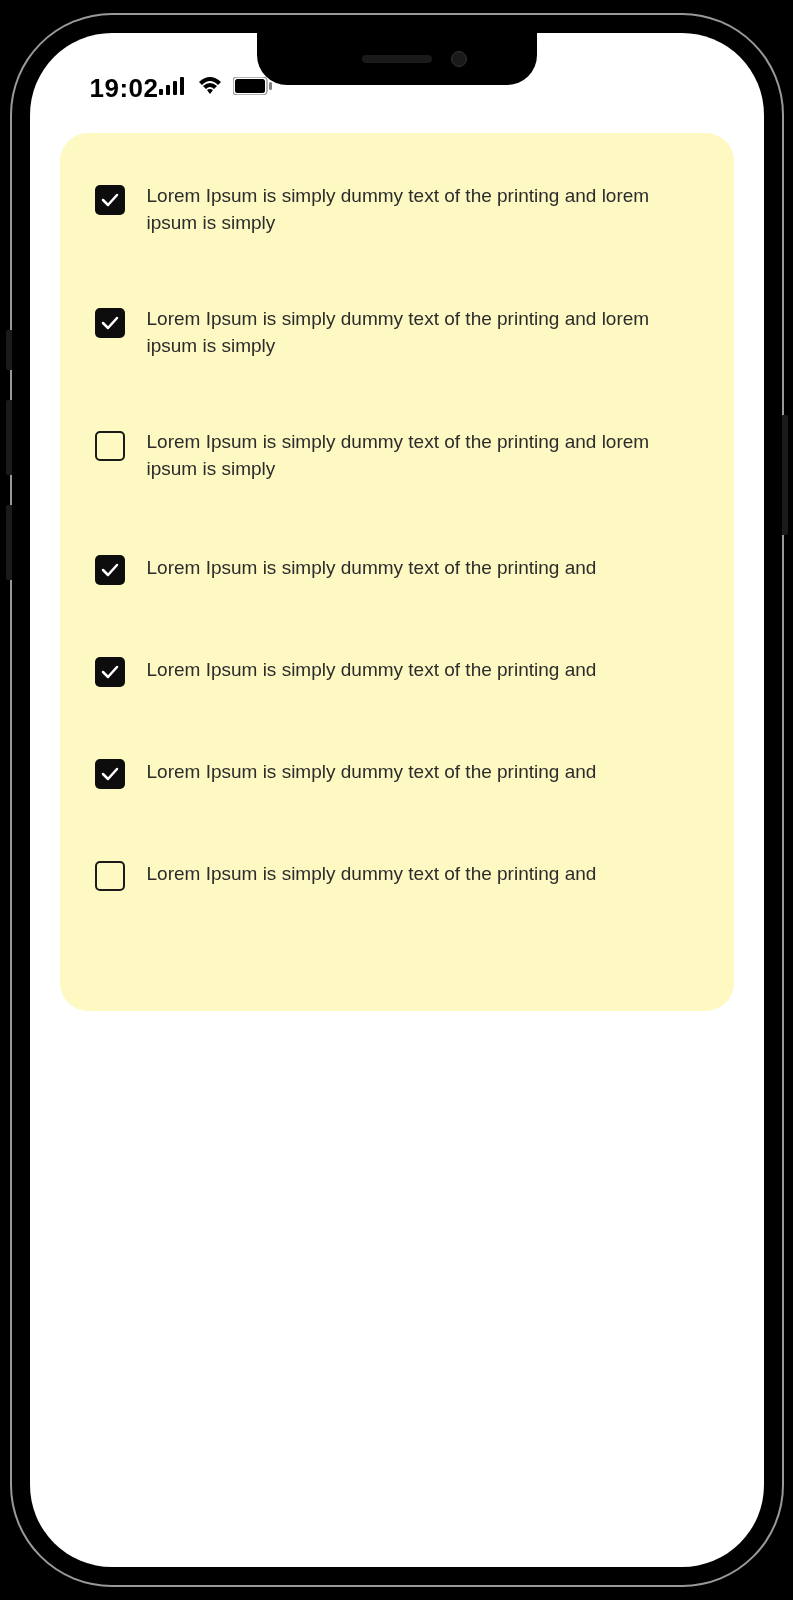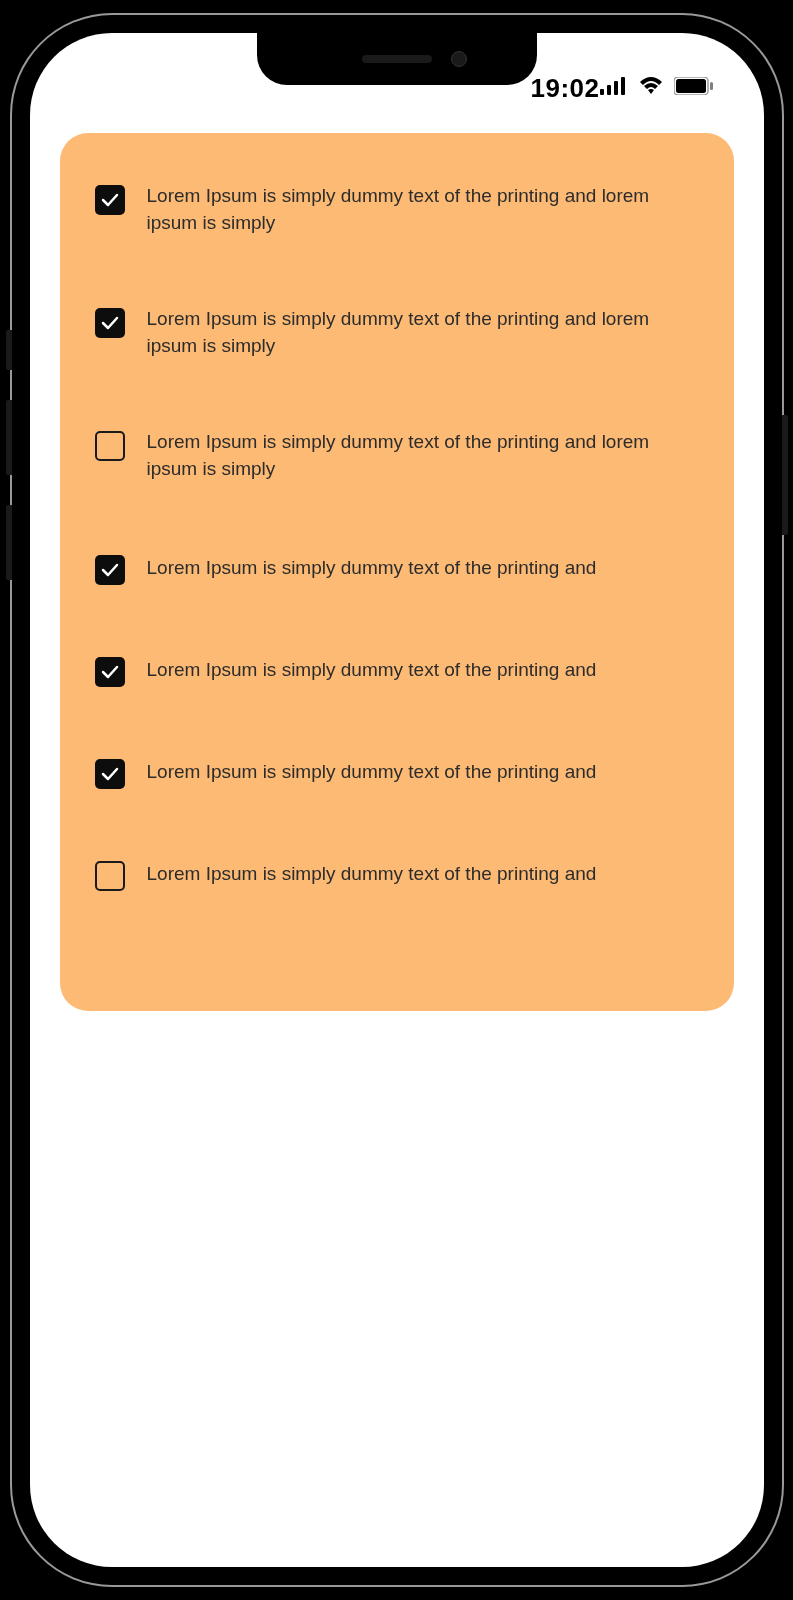--- a/index.html
+++ b/index.html
@@ -77,21 +77,21 @@
       position: absolute;
       right: 70px;
       width: 16px;
       height: 16px;
       background: #1a1a1a;
       border-radius: 50%;
       border: 1px solid #333;
     }
     .status-bar {
       display: flex;
-      justify-content: flex-end;
+      justify-content: flex-start;
       align-items: center;
       padding: 30px 50px 0 60px;
       height: 80px;
     }
     .status-time {
       font-size: 26px;
       font-weight: 700;
       letter-spacing: 0.5px;
     }
     .status-icons {
@@ -112,21 +112,21 @@
     }
     .header-title {
       flex: 1;
       text-align: center;
       font-size: 40px;
       font-weight: 800;
       color: #1a1a1a;
     }
     .checklist-panel {
       margin: 20px 30px;
-      background: #fdba74;
+      background: #fef9c3;
       border-radius: 28px;
       padding: 30px 35px 70px;
     }
     .checklist-item {
       display: flex;
       align-items: flex-start;
       gap: 22px;
       padding: 20px 0 50px;
     }
     .checklist-item.single-line {

